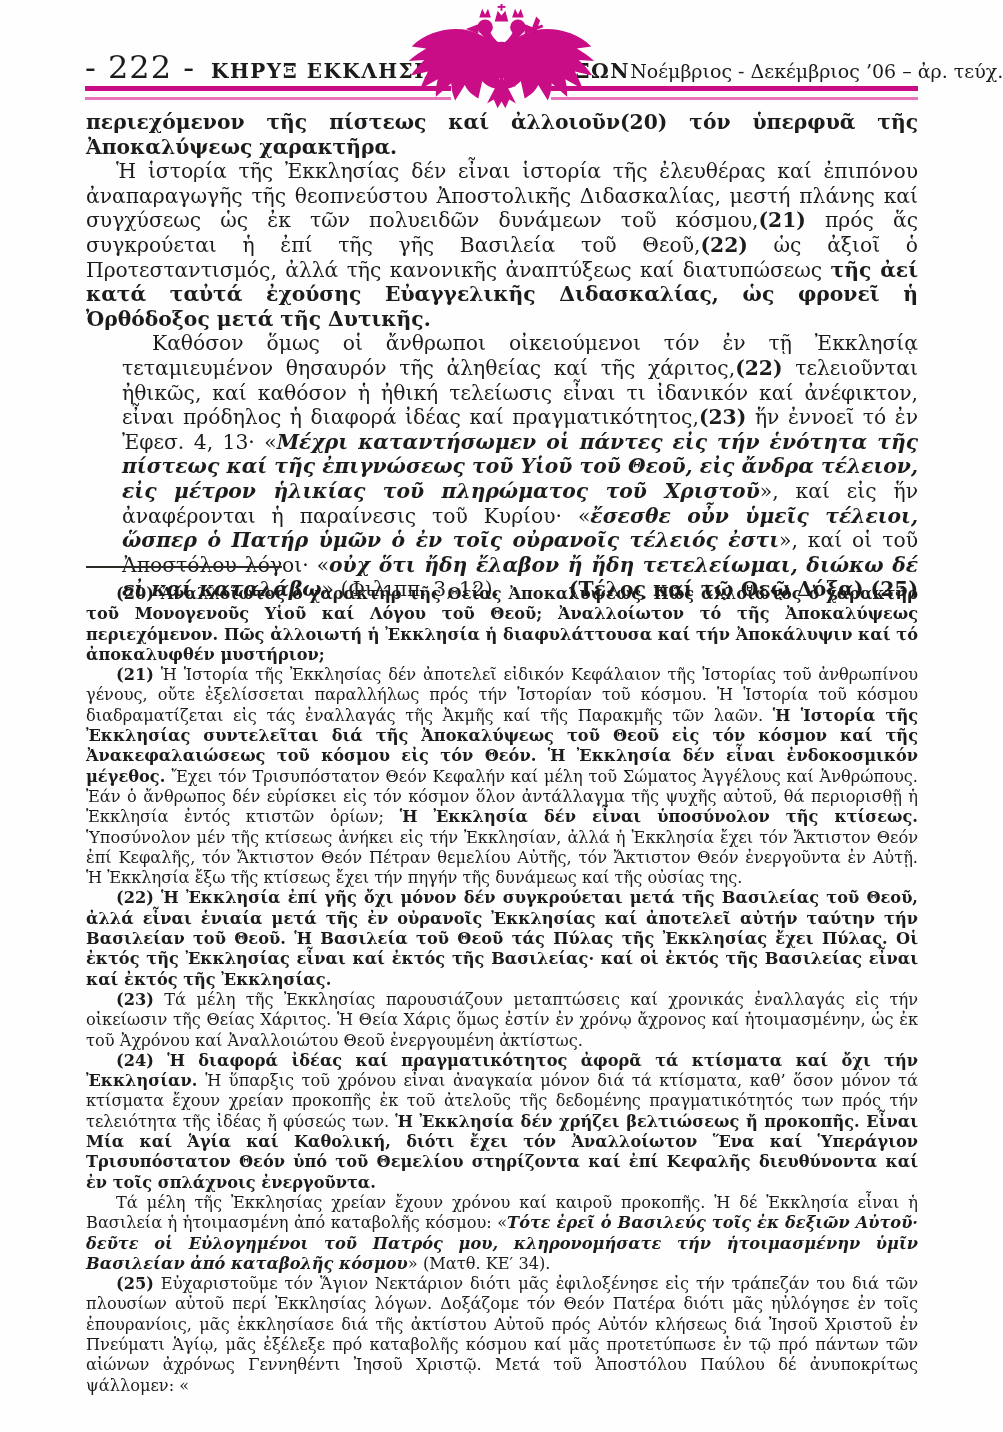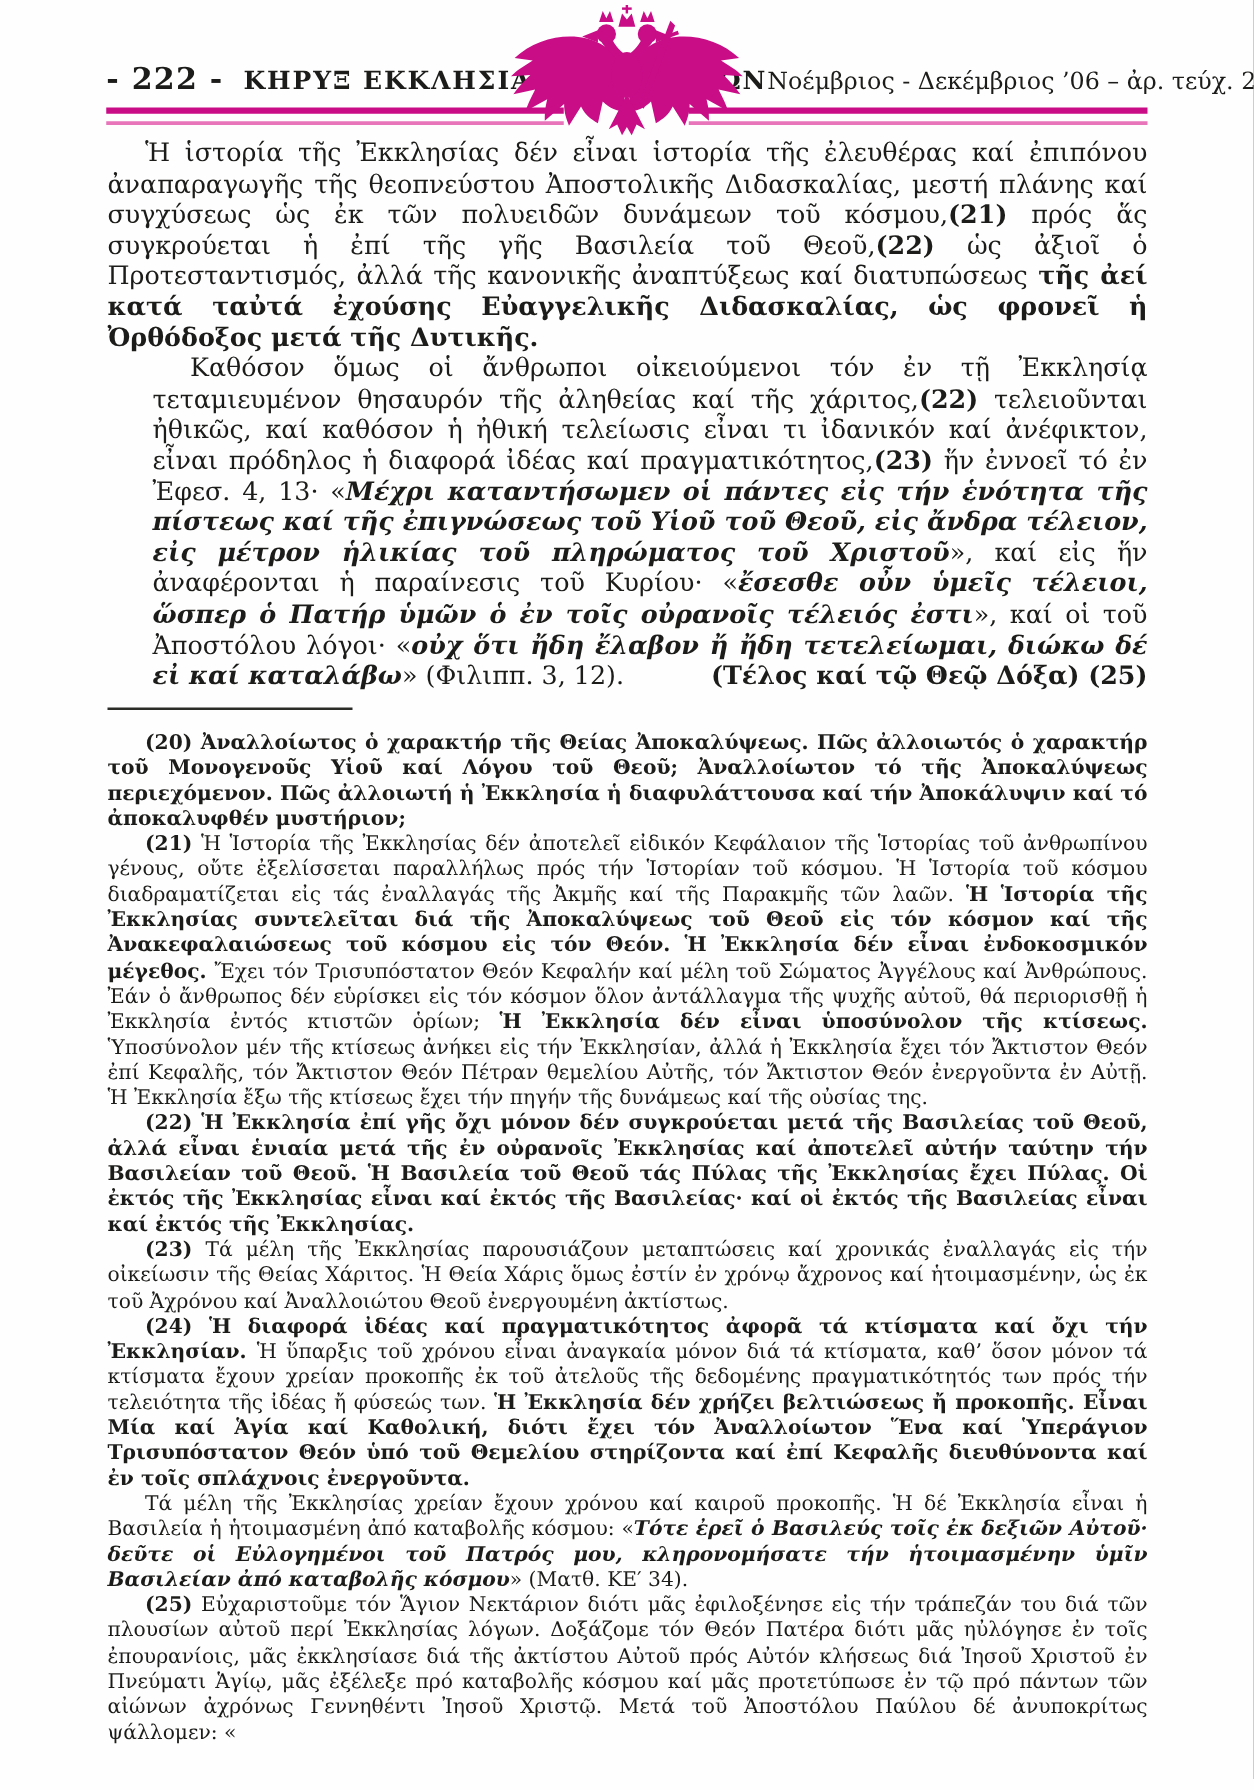--- a/index.html
+++ b/index.html
@@ -14,21 +14,21 @@
     background:#fefefe;
     font-family:"DejaVu Serif","Liberation Serif",serif;
     color:var(--ink);
     overflow:hidden;
   }
   
   .header-row{
     position:absolute;top:48px;left:85px;width:833px;
     display:flex;align-items:baseline;white-space:nowrap;
   }
-  .page-num{font-size:24px;font-weight:bold;letter-spacing:1px;}
+  .page-num{font-size:32px;font-weight:normal;letter-spacing:1px;}
   .masthead{font-size:20px;margin-left:16px;letter-spacing:1.5px;font-weight:600;}
   .issue{margin-left:auto;font-size:19px;}
   .rules{position:absolute;top:86px;left:85px;width:833px;}
   .rule.thick{height:5px;background:var(--accent);}
   .rule.thin{height:3px;background:var(--accent-light);margin-top:6px;}
   .rule-gap{position:absolute;top:82px;left:451px;width:100px;height:24px;background:#fefefe;}
   .eagle{position:absolute;top:4px;left:399px;width:205px;height:112px;}
   
   .article{
     position:absolute;top:110px;left:86px;width:832px;
@@ -91,20 +91,23 @@
       <ellipse cx="105" cy="58" rx="13" ry="19"></ellipse>
 
       <path d="M105,74 L90,103 L97,99 L101,108 L105,101 L109,108 L113,99 L120,103 Z"></path>
 
       <path d="M141,13 L145,17 L119,86 L115,82 Z"></path>
       <rect x="132" y="24" width="16" height="3" transform="rotate(-20 140 25)"></rect>
     </g>
   </svg>
 
   <main class="article">
+    <p class="para first">
+      <span class="rich"><span class="seg-bold">περιεχόμενον τῆς πίστεως καί ἀλλοιοῦν(20) τόν ὑπερφυᾶ τῆς Ἀποκαλύψεως χαρακτῆρα.</span></span>
+    </p>
     <p class="para">
       <span class="rich"><span class="seg-regular">Ἡ ἱστορία τῆς Ἐκκλησίας δέν εἶναι ἱστορία τῆς ἐλευθέρας καί ἐπιπόνου ἀναπαραγωγῆς τῆς θεοπνεύστου Ἀποστολικῆς Διδασκαλίας, μεστή πλάνης καί συγχύσεως ὡς ἐκ τῶν πολυειδῶν δυνάμεων τοῦ κόσμου,</span><span class="seg-bold">(21)</span><span class="seg-regular"> πρός ἅς συγκρούεται ἡ ἐπί τῆς γῆς Βασιλεία τοῦ Θεοῦ,</span><span class="seg-bold">(22)</span><span class="seg-regular"> ὡς ἀξιοῖ ὁ Προτεσταντισμός, ἀλλά τῆς κανονικῆς ἀναπτύξεως καί διατυπώσεως </span><span class="seg-bold">τῆς ἀεί κατά ταὐτά ἐχούσης Εὐαγγελικῆς Διδασκαλίας, ὡς φρονεῖ ἡ Ὀρθόδοξος μετά τῆς Δυτικῆς.</span></span>
     </p>
     <p class="para last">
       <span class="rich"><span class="seg-regular">Καθόσον ὅμως οἱ ἄνθρωποι οἰκειούμενοι τόν ἐν τῇ Ἐκκλησίᾳ τεταμιευμένον θησαυρόν τῆς ἀληθείας καί τῆς χάριτος,</span><span class="seg-bold">(22)</span><span class="seg-regular"> τελειοῦνται ἠθικῶς, καί καθόσον ἡ ἠθική τελείωσις εἶναι τι ἰδανικόν καί ἀνέφικτον, εἶναι πρόδηλος ἡ διαφορά ἰδέας καί πραγματικότητος,</span><span class="seg-bold">(23)</span><span class="seg-regular"> ἥν ἐννοεῖ τό ἐν Ἐφεσ. 4, 13· «</span><span class="seg-bold-italic">Μέχρι καταντήσωμεν οἱ πάντες εἰς τήν ἑνότητα τῆς πίστεως καί τῆς ἐπιγνώσεως τοῦ Υἱοῦ τοῦ Θεοῦ, εἰς ἄνδρα τέλειον, εἰς μέτρον ἡλικίας τοῦ πληρώματος τοῦ Χριστοῦ</span><span class="seg-regular">», καί εἰς ἥν ἀναφέρονται ἡ παραίνεσις τοῦ Κυρίου· «</span><span class="seg-bold-italic">ἔσεσθε οὖν ὑμεῖς τέλειοι, ὥσπερ ὁ Πατήρ ὑμῶν ὁ ἐν τοῖς οὐρανοῖς τέλειός ἐστι</span><span class="seg-regular">», καί οἱ τοῦ Ἀποστόλου λόγοι· «</span><span class="seg-bold-italic">οὐχ ὅτι ἤδη ἔλαβον ἤ ἤδη τετελείωμαι, διώκω δέ εἰ καί καταλάβω</span><span class="seg-regular">» (Φιλιππ. 3, 12).</span></span>
       <span class="telos">(Τέλος καί τῷ Θεῷ Δόξα) (25)</span>
     </p>
   </main>
 
   <section class="footnotes">

